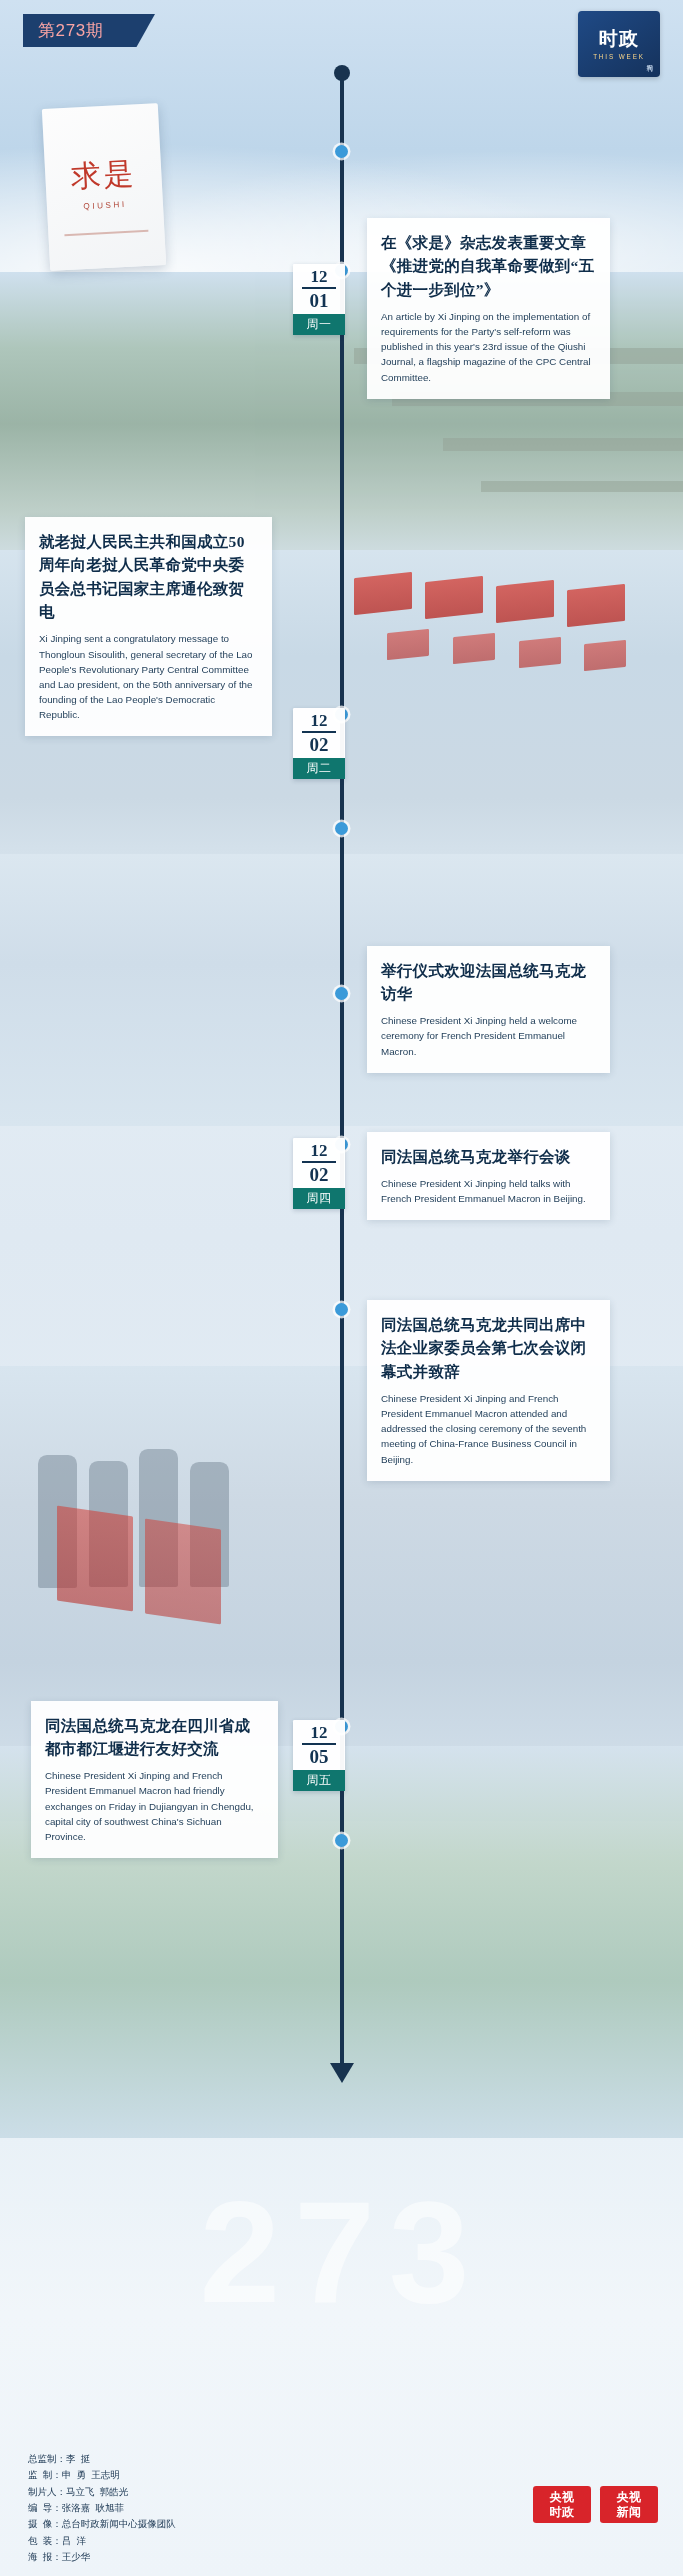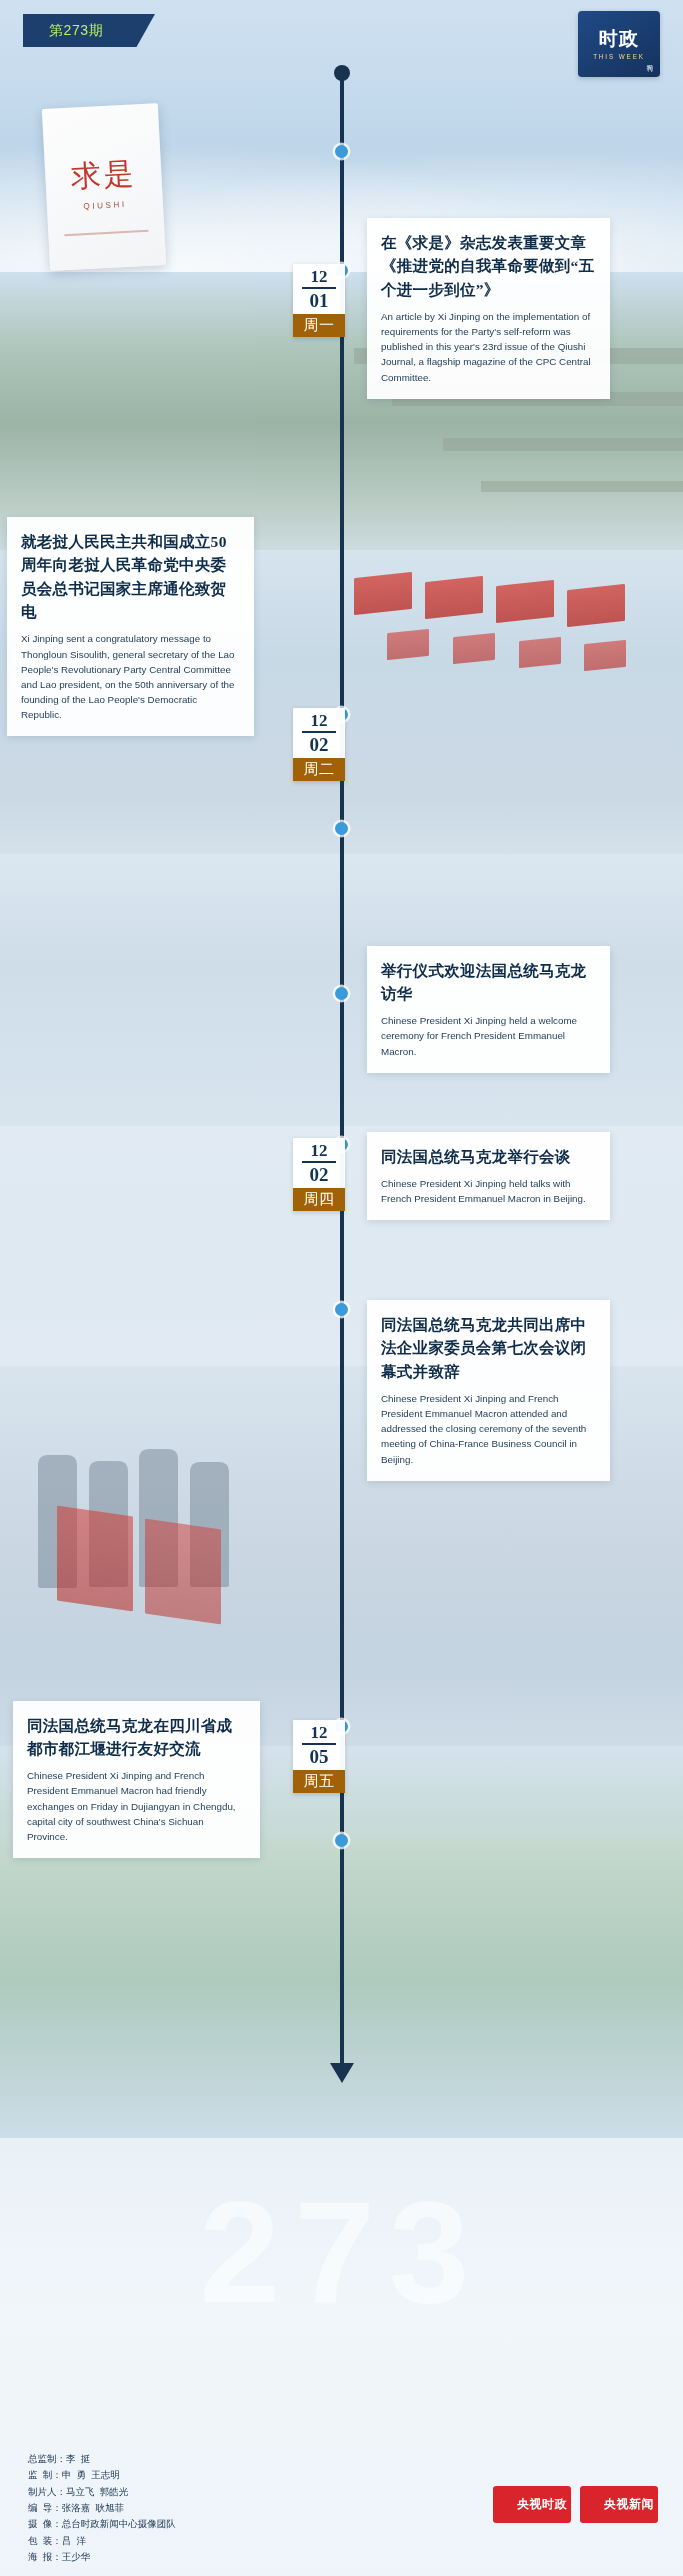--- a/index.html
+++ b/index.html
@@ -96,26 +96,26 @@
     background: rgba(60,80,95,.30);
     border-radius: 8.9px 8.9px 2.5px 2.5px;
   }
 
   
   .issue-badge {
     position: absolute;
     left: 23px; top: 14px;
     width: 132px; height: 33px;
     background: #1c3f6e;
-    color: #bef264;
-    font-size: 14px;
+    color: #fca5a5;
+    font-size: 17px;
     letter-spacing: 0.6px;
     display: flex;
     align-items: center;
-    padding-left: 26px;
+    padding-left: 15px;
     box-sizing: border-box;
     clip-path: polygon(0 0, 100% 0, 86% 100%, 0% 100%);
   }
   .logo {
     position:absolute;
     right: 23px; top: 11.4px;
     width: 82px; height: 66px;
     background: linear-gradient(145deg,#1f4a86,#15325c);
     border-radius: 3.8px;
     color:#fff;
@@ -237,38 +237,38 @@
   }
   .date-chip .d {
     font-size: 19px;
     color:#123352;
     font-weight: 700;
     line-height: 1;
     margin-bottom: 3.8px;
     font-family: "Liberation Serif", serif;
   }
   .date-chip .w {
-    background:#a16207;
+    background:#0f766e;
     color:#fff;
-    font-size: 15px;
+    font-size: 12px;
     padding: 1.9px 0 2.5px;
     letter-spacing: 0.6px;
     text-align: center;
   }
 
   
   .card {
     position:absolute;
     background: rgba(255,255,255,.95);
     box-shadow: 0 1.9px 7.6px rgba(30,60,90,.16);
     padding: 12.6px 14px 14px 14px;
     box-sizing: border-box;
   }
   .card.right { left: 367px; width: 243px; }
-  .card.left  { left: 7px;  width: 247px; }
+  .card.left  { left: 25px;  width: 247px; }
 
   .card .zh {
     font-size: 15.5px;
     line-height: 1.52;
     color:#0f2d4a;
     font-family: "Liberation Serif", serif;
     font-weight: 700;
     letter-spacing: 0.3px;
     margin: 0 0 7.6px 0;
   }
@@ -296,28 +296,27 @@
     top: 2486px;
     display:flex;
     gap: 8.9px;
   }
   .flogo {
     width: 58px; height: 37px;
     background:#d8242a;
     color:#fff;
     border-radius: 3.2px;
     display:flex;
-    flex-direction:row;
+    flex-direction:column;
     align-items:center;
     justify-content:center;
     font-size: 12px;
     font-weight:700;
     line-height:1.18;
     letter-spacing:0.6px;
-    padding-left:20px;
   }
 </style>
 </head>
 <body>
 
 <div id="page">
 
   <div class="bg-band bg-sky"></div>
   <div class="bg-band bg-city">
     <div class="roof" style="left:354px; top:76px; width:329px; height:16.4px;"></div>

